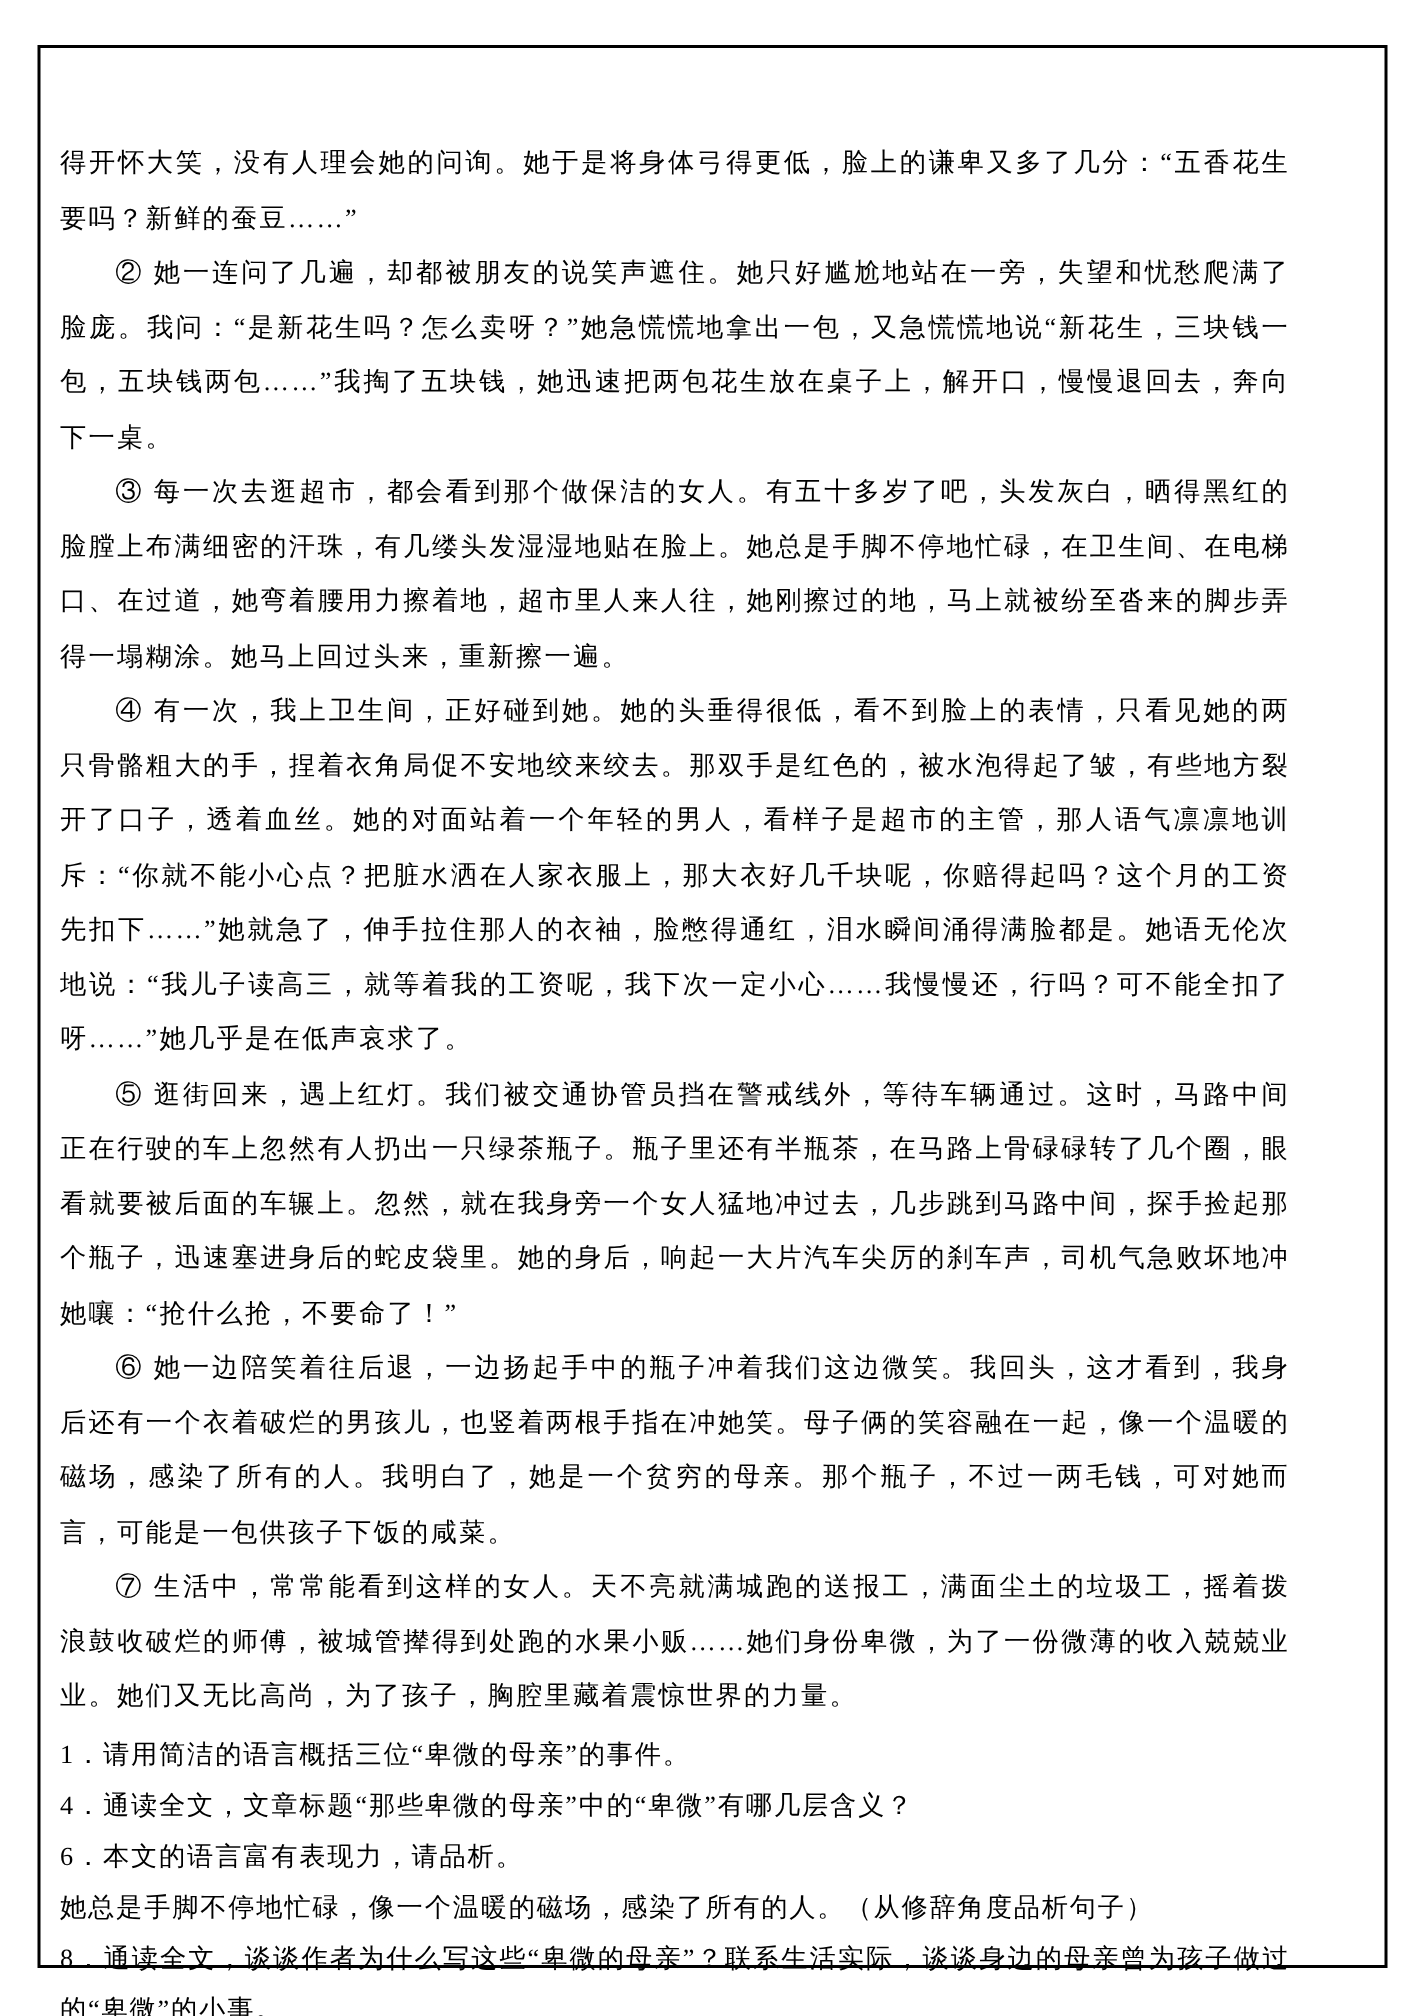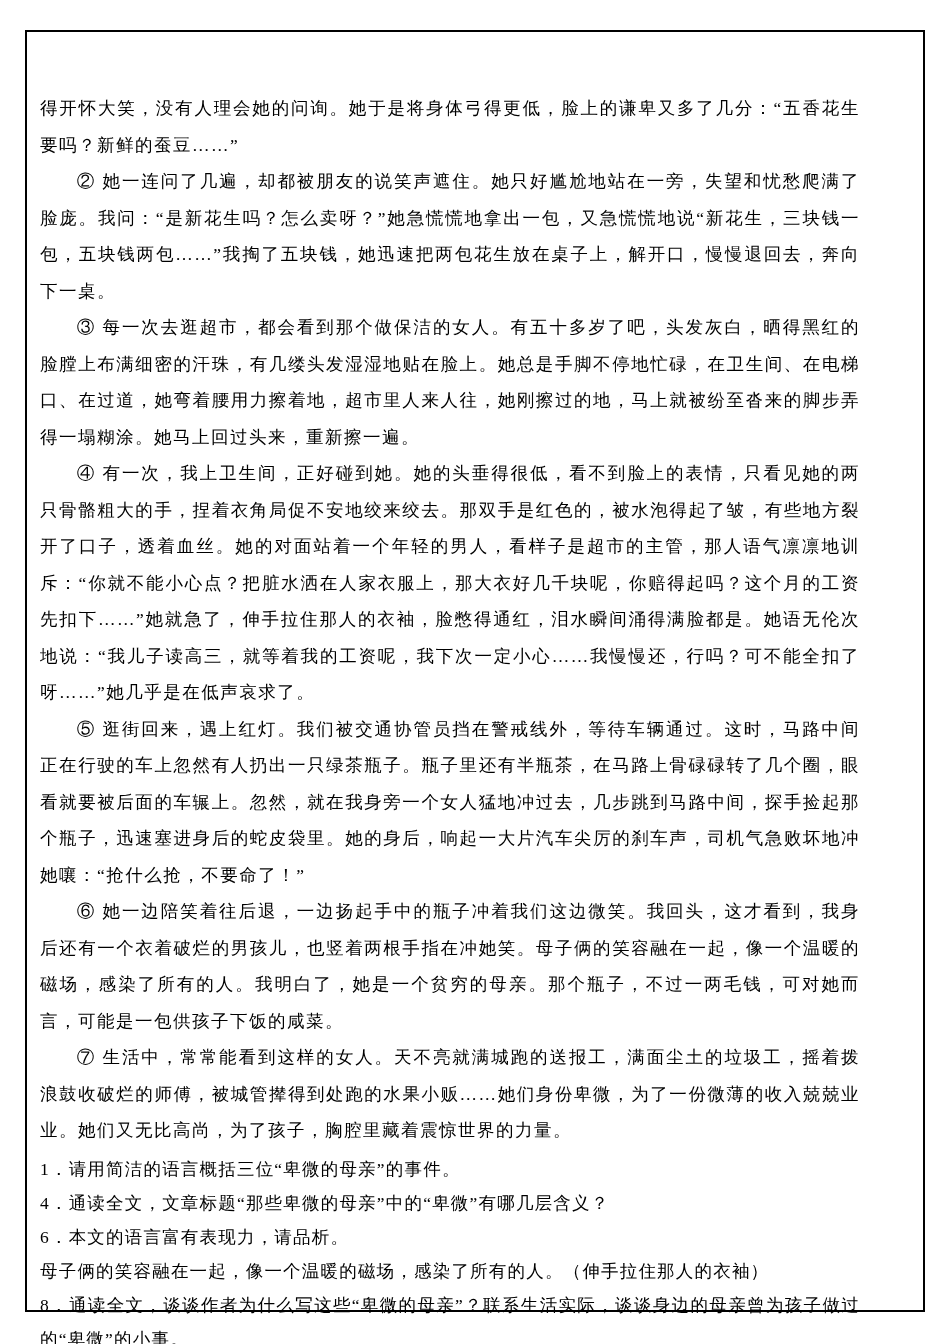--- a/index.html
+++ b/index.html
@@ -66,18 +66,18 @@
     <p class="para indent">③ 每一次去逛超市，都会看到那个做保洁的女人。有五十多岁了吧，头发灰白，晒得黑红的脸膛上布满细密的汗珠，有几缕头发湿湿地贴在脸上。她总是手脚不停地忙碌，在卫生间、在电梯口、在过道，她弯着腰用力擦着地，超市里人来人往，她刚擦过的地，马上就被纷至沓来的脚步弄得一塌糊涂。她马上回过头来，重新擦一遍。</p>
     <p class="para indent">④ 有一次，我上卫生间，正好碰到她。她的头垂得很低，看不到脸上的表情，只看见她的两只骨骼粗大的手，捏着衣角局促不安地绞来绞去。那双手是红色的，被水泡得起了皱，有些地方裂开了口子，透着血丝。她的对面站着一个年轻的男人，看样子是超市的主管，那人语气凛凛地训斥：“你就不能小心点？把脏水洒在人家衣服上，那大衣好几千块呢，你赔得起吗？这个月的工资先扣下……”她就急了，伸手拉住那人的衣袖，脸憋得通红，泪水瞬间涌得满脸都是。她语无伦次地说：“我儿子读高三，就等着我的工资呢，我下次一定小心……我慢慢还，行吗？可不能全扣了呀……”她几乎是在低声哀求了。</p>
     <p class="para indent">⑤ 逛街回来，遇上红灯。我们被交通协管员挡在警戒线外，等待车辆通过。这时，马路中间正在行驶的车上忽然有人扔出一只绿茶瓶子。瓶子里还有半瓶茶，在马路上骨碌碌转了几个圈，眼看就要被后面的车辗上。忽然，就在我身旁一个女人猛地冲过去，几步跳到马路中间，探手捡起那个瓶子，迅速塞进身后的蛇皮袋里。她的身后，响起一大片汽车尖厉的刹车声，司机气急败坏地冲她嚷：“抢什么抢，不要命了！”</p>
     <p class="para indent">⑥ 她一边陪笑着往后退，一边扬起手中的瓶子冲着我们这边微笑。我回头，这才看到，我身后还有一个衣着破烂的男孩儿，也竖着两根手指在冲她笑。母子俩的笑容融在一起，像一个温暖的磁场，感染了所有的人。我明白了，她是一个贫穷的母亲。那个瓶子，不过一两毛钱，可对她而言，可能是一包供孩子下饭的咸菜。</p>
     <p class="para indent">⑦ 生活中，常常能看到这样的女人。天不亮就满城跑的送报工，满面尘土的垃圾工，摇着拨浪鼓收破烂的师傅，被城管撵得到处跑的水果小贩……她们身份卑微，为了一份微薄的收入兢兢业业。她们又无比高尚，为了孩子，胸腔里藏着震惊世界的力量。</p>
 
     <section class="questions">
       <p class="question">1．请用简洁的语言概括三位“卑微的母亲”的事件。</p>
       <p class="question">4．通读全文，文章标题“那些卑微的母亲”中的“卑微”有哪几层含义？</p>
       <p class="question">6．本文的语言富有表现力，请品析。</p>
-      <p class="question">母子俩的笑容融在一起，像一个温暖的磁场，感染了所有的人。（伸手拉住那人的衣袖）</p>
+      <p class="question">她总是手脚不停地忙碌，像一个温暖的磁场，感染了所有的人。（从修辞角度品析句子）</p>
       <p class="question">8．通读全文，谈谈作者为什么写这些“卑微的母亲”？联系生活实际，谈谈身边的母亲曾为孩子做过的“卑微”的小事。</p>
       <p class="question">5．下列选项不正确的一项是(　　)</p>
     </section>
   </main>
 </div>
 
 </body></html>

